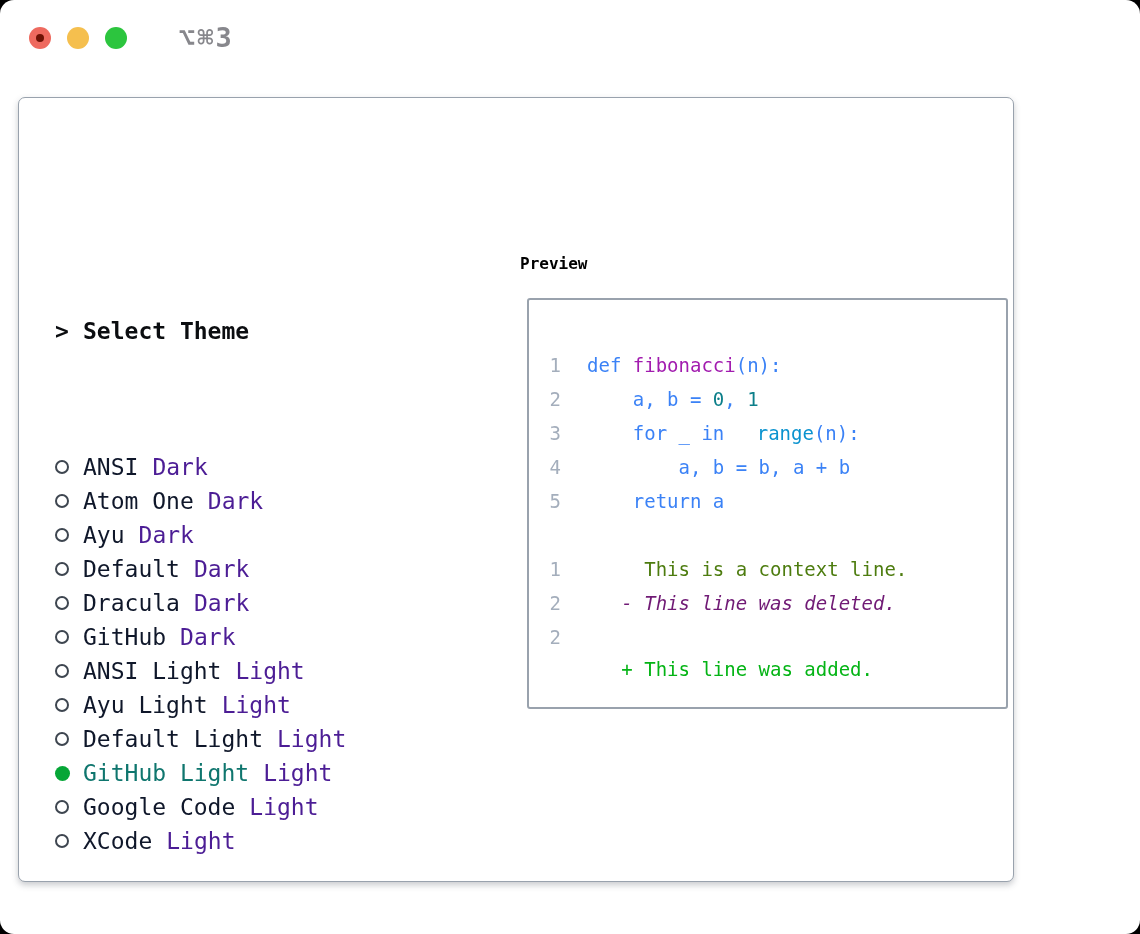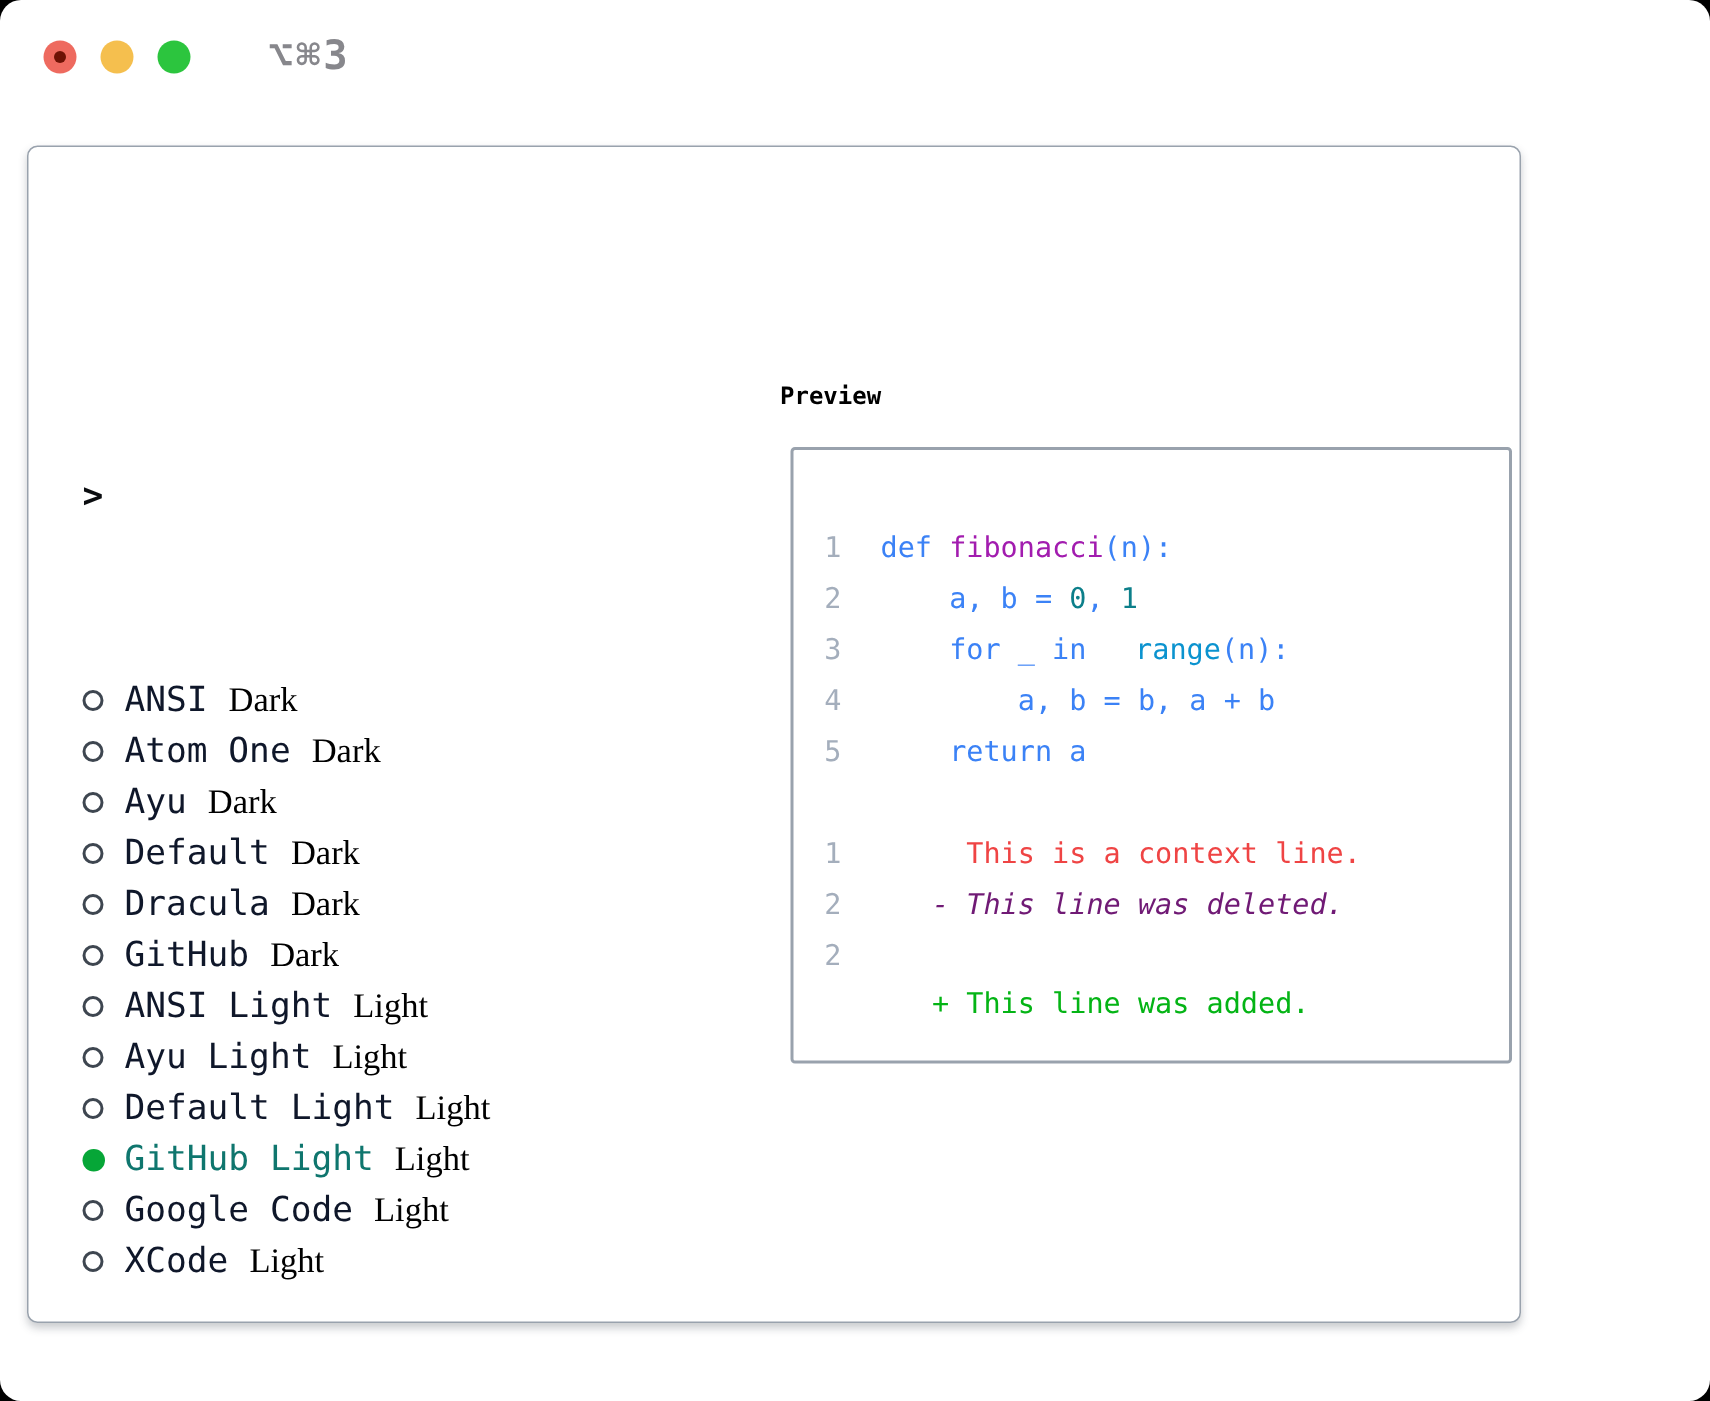--- a/index.html
+++ b/index.html
@@ -19,34 +19,34 @@
   
   .leftcol{position:absolute;left:36px;top:148px;font-size:23px;line-height:34px;color:#333a42;white-space:pre;}
   .lrow{height:34px;display:flex;align-items:center;}
   .bullet{width:28px;display:inline-flex;align-items:center;flex:none;}
   .ring{width:14px;height:14px;border:2px solid #3e4650;border-radius:50%;box-sizing:border-box;}
   .dot{width:15px;height:15px;border-radius:50%;background:#06a637;}
   .caret{color:#0b0d10;font-weight:bold;}
   .hlabel{font-weight:bold;color:#0b0d10;}
   .tname{color:#0f172a;}
   .lrow.selected .tname{color:#0f766e;}
-  .tvariant{color:#000000;margin-left:14px;font-family:Liberation Serif, serif;}
+  .tvariant{color:#4c1d95;margin-left:14px;}
   
   .preview-label{position:absolute;left:501px;top:148px;height:34px;display:flex;align-items:center;
                  font-size:16px;font-weight:bold;color:#000000;}
   .preview-box{position:absolute;left:508px;top:200px;width:477px;height:407px;background:#fff;
                border:2px solid #99a2ad;border-radius:3px;}
   .code{position:absolute;left:20px;top:48px;font-size:19px;line-height:34px;white-space:pre;}
   .crow{height:34px;display:flex;}
   .lnum{width:12px;flex:none;text-align:right;color:#a4aebc;margin-right:26px;}
   .tk-fg{color:#3b82f6;}
   .tk-func{color:#a21caf;}
   .tk-num{color:#0c7f8a;}
   .tk-builtin{color:#0b93cf;margin-left:21px;}
-  .tk-context{color:#ef4444;}
+  .tk-context{color:#4d7c0f;}
   .tk-deleted{color:#701a75;font-style:italic;}
   .tk-added{color:#04b415;margin-top:32px;}
 </style>
 </head>
 <body>
 
 <div class="window">
 
   <div class="titlebar">
     <span class="light light-red">
@@ -54,21 +54,21 @@
     </span>
     <span class="light light-yellow"></span>
     <span class="light light-green"></span>
     <span class="wtitle">⌥⌘3</span>
   </div>
 
   <div class="main-box">
 
     <div class="leftcol">
       <div class="lrow">
-        <span class="bullet caret">&gt;</span>
+        <span class="bullet caret">&gt;</span><span class="hlabel">Select Theme</span>
       </div>
 
       <div><div class="lrow"><span class="bullet"><span class="ring"></span></span><span class="tname">ANSI</span><span class="tvariant">Dark</span></div><div class="lrow"><span class="bullet"><span class="ring"></span></span><span class="tname">Atom One</span><span class="tvariant">Dark</span></div><div class="lrow"><span class="bullet"><span class="ring"></span></span><span class="tname">Ayu</span><span class="tvariant">Dark</span></div><div class="lrow"><span class="bullet"><span class="ring"></span></span><span class="tname">Default</span><span class="tvariant">Dark</span></div><div class="lrow"><span class="bullet"><span class="ring"></span></span><span class="tname">Dracula</span><span class="tvariant">Dark</span></div><div class="lrow"><span class="bullet"><span class="ring"></span></span><span class="tname">GitHub</span><span class="tvariant">Dark</span></div><div class="lrow"><span class="bullet"><span class="ring"></span></span><span class="tname">ANSI Light</span><span class="tvariant">Light</span></div><div class="lrow"><span class="bullet"><span class="ring"></span></span><span class="tname">Ayu Light</span><span class="tvariant">Light</span></div><div class="lrow"><span class="bullet"><span class="ring"></span></span><span class="tname">Default Light</span><span class="tvariant">Light</span></div><div class="lrow selected"><span class="bullet"><span class="dot"></span></span><span class="tname">GitHub Light</span><span class="tvariant">Light</span></div><div class="lrow"><span class="bullet"><span class="ring"></span></span><span class="tname">Google Code</span><span class="tvariant">Light</span></div><div class="lrow"><span class="bullet"><span class="ring"></span></span><span class="tname">XCode</span><span class="tvariant">Light</span></div></div>
 
       
 
       
 
       
 

